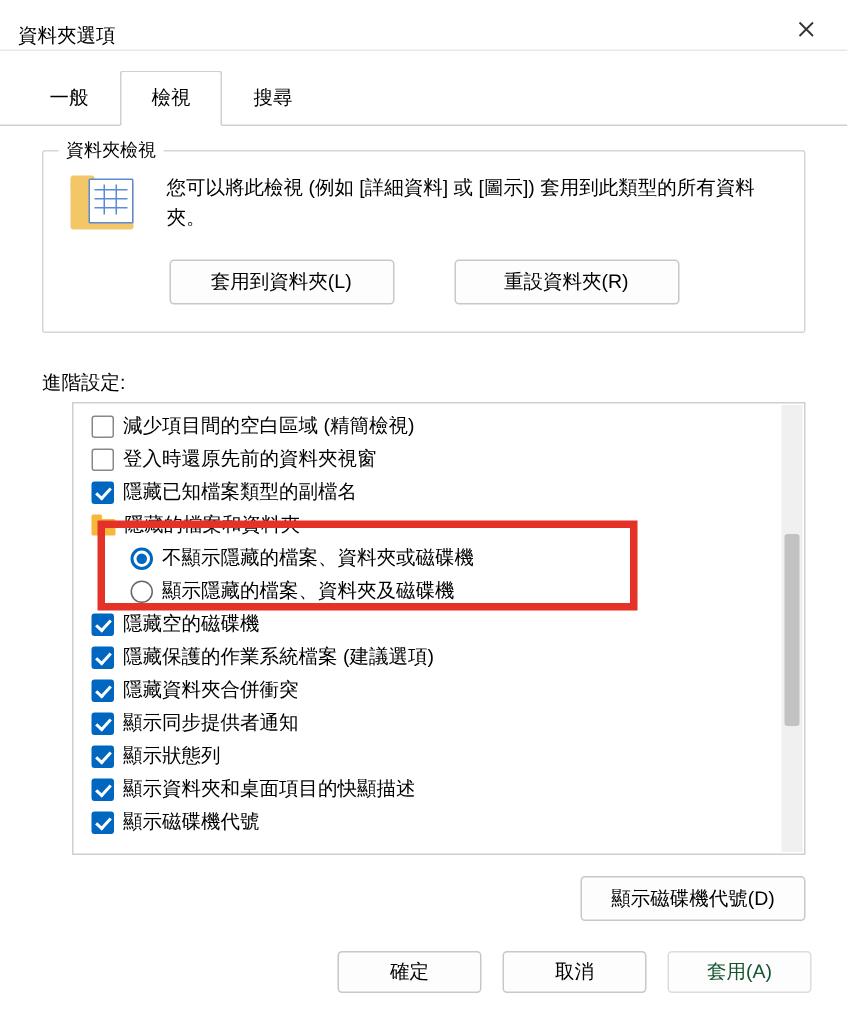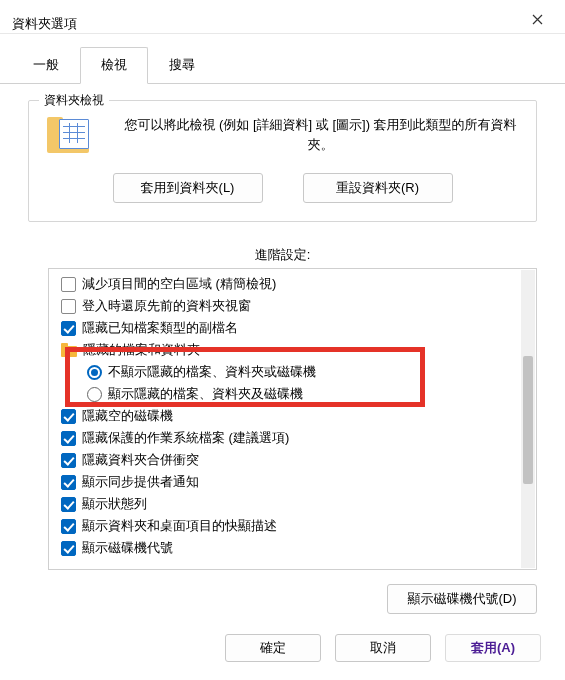--- a/index.html
+++ b/index.html
@@ -42,38 +42,38 @@
     bottom: -1px;
     border: 1px solid transparent;
   }
   .tab.active {
     border: 1px solid #d0d0d0;
     border-bottom: 1px solid #fff;
     background: #fff;
     border-top-left-radius: 2px;
     border-top-right-radius: 2px;
   }
-  .content { padding: 16px 28px 10px 28px; text-align: center; }
+  .content { padding: 16px 28px 10px 28px; }
   .groupbox {
     border: 1px solid #d6d6d6;
     border-radius: 2px;
     padding: 14px 16px 18px;
     position: relative;
   }
   .group-label {
     position: absolute;
     top: -9px;
     left: 10px;
     background: #fff;
     padding: 0 5px;
     font-size: 12px;
   }
   .folder-row {
     display: flex;
-    gap: 28px;
+    gap: 18px;
     align-items: flex-start;
   }
   .folder-icon {
     width: 48px; height: 44px;
     flex-shrink: 0;
     position: relative;
   }
   .folder-back {
     position: absolute; left: 2px; top: 6px;
     width: 42px; height: 32px;
@@ -177,21 +177,21 @@
     display:flex; gap:14px; justify-content:flex-end;
     padding:14px 24px 18px;
   }
   .fbtn {
     width:96px; height:28px;
     border:1px solid #c8c8c8; background:#fdfdfd;
     border-radius:3px;
     display:inline-flex; align-items:center; justify-content:center;
     cursor:pointer; font-size:13px;
   }
-  .fbtn.disabled { color:#4c1d95; border-color:#dcdcdc; cursor:default;font-weight:bold; }
+  .fbtn.disabled { color:#14532d; border-color:#dcdcdc; cursor:default; }
 </style>
 </head>
 <body>
 
 <div class="titlebar">
   <div class="title">資料夾選項</div>
   <div class="close-btn">
     <svg width="11" height="11" viewBox="0 0 11 11">
         <path d="M1 1 L10 10 M10 1 L1 10" stroke="#333" stroke-width="1.2" fill="none"></path>
       </svg>

